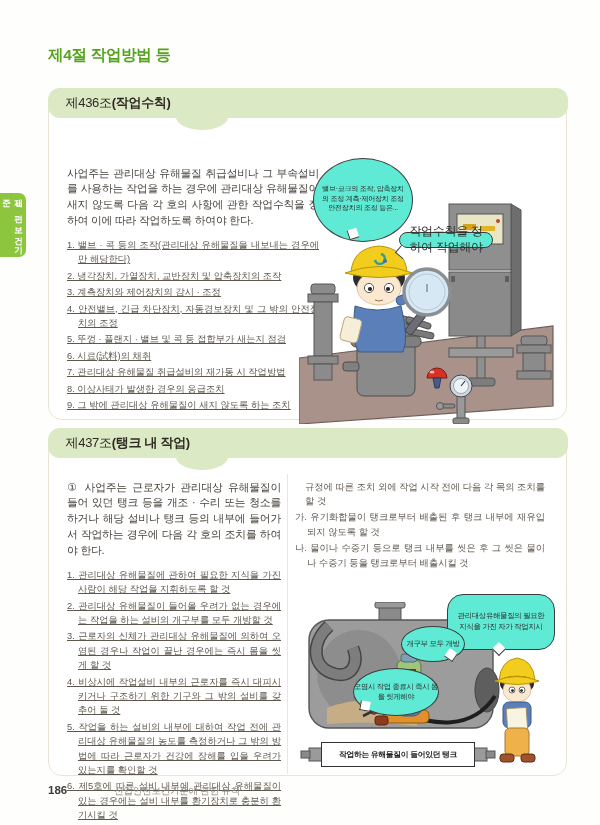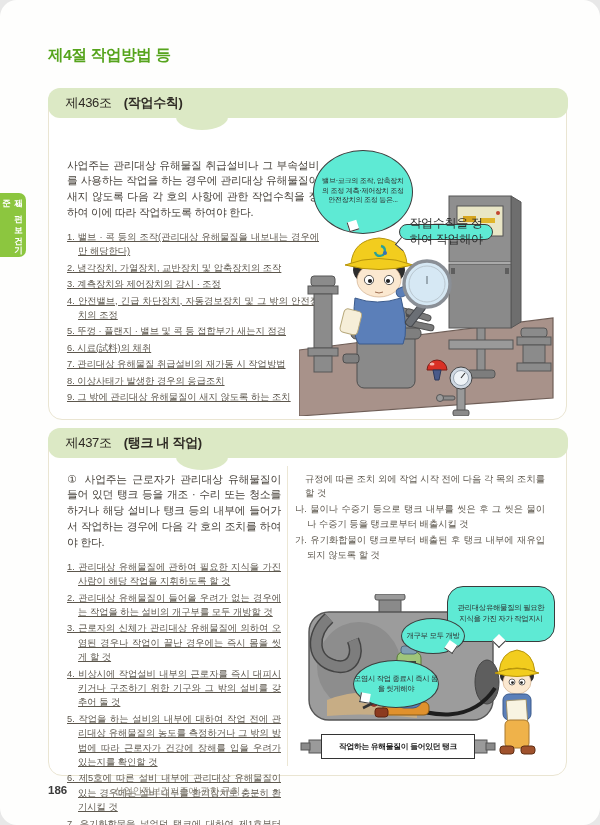--- a/index.html
+++ b/index.html
@@ -2,21 +2,20 @@
 <html><head>
 <meta charset="utf-8">
 <style>
   * { margin:0; padding:0; box-sizing:border-box; }
   html,body { background:#e8e8e8; }
   .page {
     position:relative; width:600px; height:825px; margin:0 auto;
     background:#fefefd; overflow:hidden;
     font-family:"Liberation Sans","DejaVu Sans",sans-serif;
     color:#46413a;
-    border-radius:17px;
   }
   
   .page-title {
     position:absolute; left:48px; top:45px;
     font-size:15.5px; font-weight:bold; color:#56a41d; letter-spacing:-0.3px;
   }
   .side-tab {
     position:absolute; left:0; top:193px; width:26px; height:64px;
     background:#8cc63f; border-radius:0 7px 7px 0;
     display:flex; align-items:center; justify-content:center;
@@ -30,24 +29,24 @@
   .footer .doctitle { font-size:9.5px; color:#8f8a7e; letter-spacing:-0.2px;margin-left:34px; }
 
   
   .section {
     position:absolute; left:48px; width:519px;
     background:#fff; border:1.5px solid #eae5d2; border-radius:14px;
   }
   .sec-436 { top:88px; height:332px; }
   .sec-437 { top:428px; height:348px; }
   .sec-header {
-    position:relative; margin:-1.5px -1.5px 0 -1.5px; height:30px;
+    position:relative; margin:-1.5px -1.5px 8px -1.5px; height:30px;
     background:#dcE9c5; background:#dce9c5; border-radius:12px;
     display:flex; align-items:center; padding-left:18px;
-    font-size:13px; color:#2e2a24; letter-spacing:-0.3px;gap:12px;
+    font-size:13px; color:#2e2a24; letter-spacing:-0.3px;
   }
   .sec-header .t-prefix { font-weight:400; }
   .sec-header .t-paren  { font-weight:bold; }
   .sec-tail {
     position:absolute; left:128px; top:29px; width:52px; height:13px;
     background:#dce9c5; border-radius:0 0 26px 26px / 0 0 13px 13px;
   }
   .sec-content { position:relative; width:100%; height:calc(100% - 30px); }
 
   
@@ -247,22 +246,22 @@
           <div class="item">3. 근로자의 신체가 관리대상 유해물질에 의하여 오염된 경우나 작업이 끝난 경우에는 즉시 몸을 씻게 할 것</div>
           <div class="item">4. 비상시에 작업설비 내부의 근로자를 즉시 대피시키거나 구조하기 위한 기구와 그 밖의 설비를 갖추어 둘 것</div>
           <div class="item">5. 작업을 하는 설비의 내부에 대하여 작업 전에 관리대상 유해물질의 농도를 측정하거나 그 밖의 방법에 따라 근로자가 건강에 장해를 입을 우려가 있는지를 확인할 것</div>
           <div class="item">6. 제5호에 따른 설비 내부에 관리대상 유해물질이 있는 경우에는 설비 내부를 환기장치로 충분히 환기시킬 것</div>
           <div class="item">7. 유기화합물을 넣었던 탱크에 대하여 제1호부터 제6호까지의</div>
         </div>
       </div>
 
       <div class="col-right-437">
         <div class="cont">규정에 따른 조치 외에 작업 시작 전에 다음 각 목의 조치를 할 것</div>
+        <div class="sub">가. 유기화합물이 탱크로부터 배출된 후 탱크 내부에 재유입되지 않도록 할 것</div>
         <div class="sub">나. 물이나 수증기 등으로 탱크 내부를 씻은 후 그 씻은 물이나 수증기 등을 탱크로부터 배출시킬 것</div>
-        <div class="sub">가. 유기화합물이 탱크로부터 배출된 후 탱크 내부에 재유입되지 않도록 할 것</div>
       </div>
 
       <div class="illo illo2">
         <svg viewBox="0 0 256 172">
 
           <g>
             <rect x="84" y="2" width="22" height="18" fill="#8a8a8a" stroke="#555"></rect>
             <rect x="80" y="0" width="30" height="6" rx="2" fill="#9a9a9a" stroke="#555"></rect>
             <rect x="14" y="18" width="184" height="108" rx="20" fill="#9c9c9c" stroke="#555" stroke-width="1.4"></rect>
             <ellipse cx="64" cy="72" rx="42" ry="44" fill="#8d8d8d"></ellipse>

